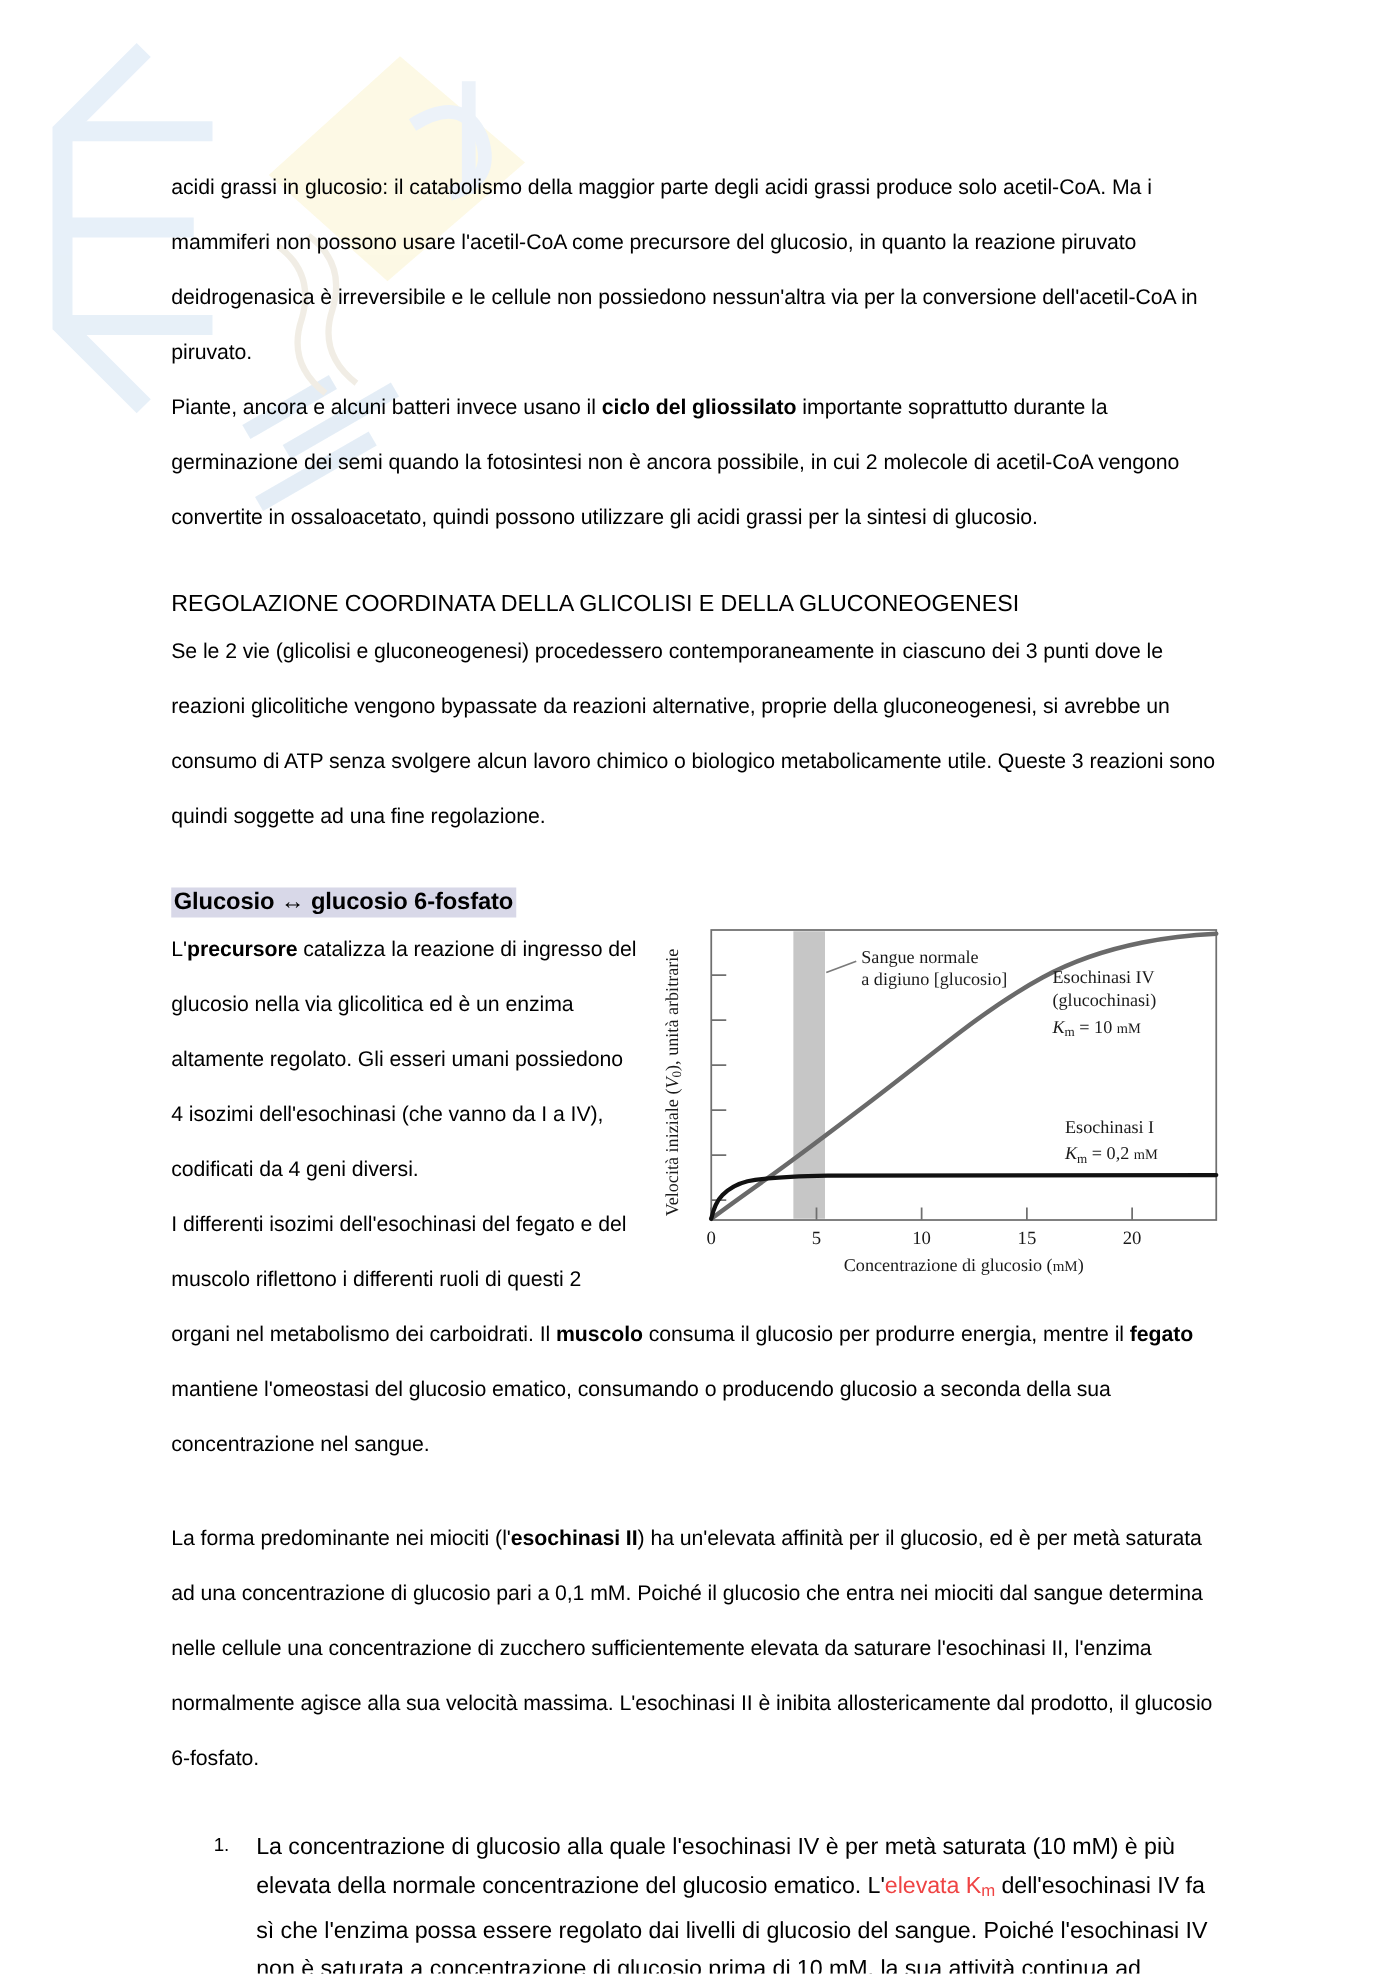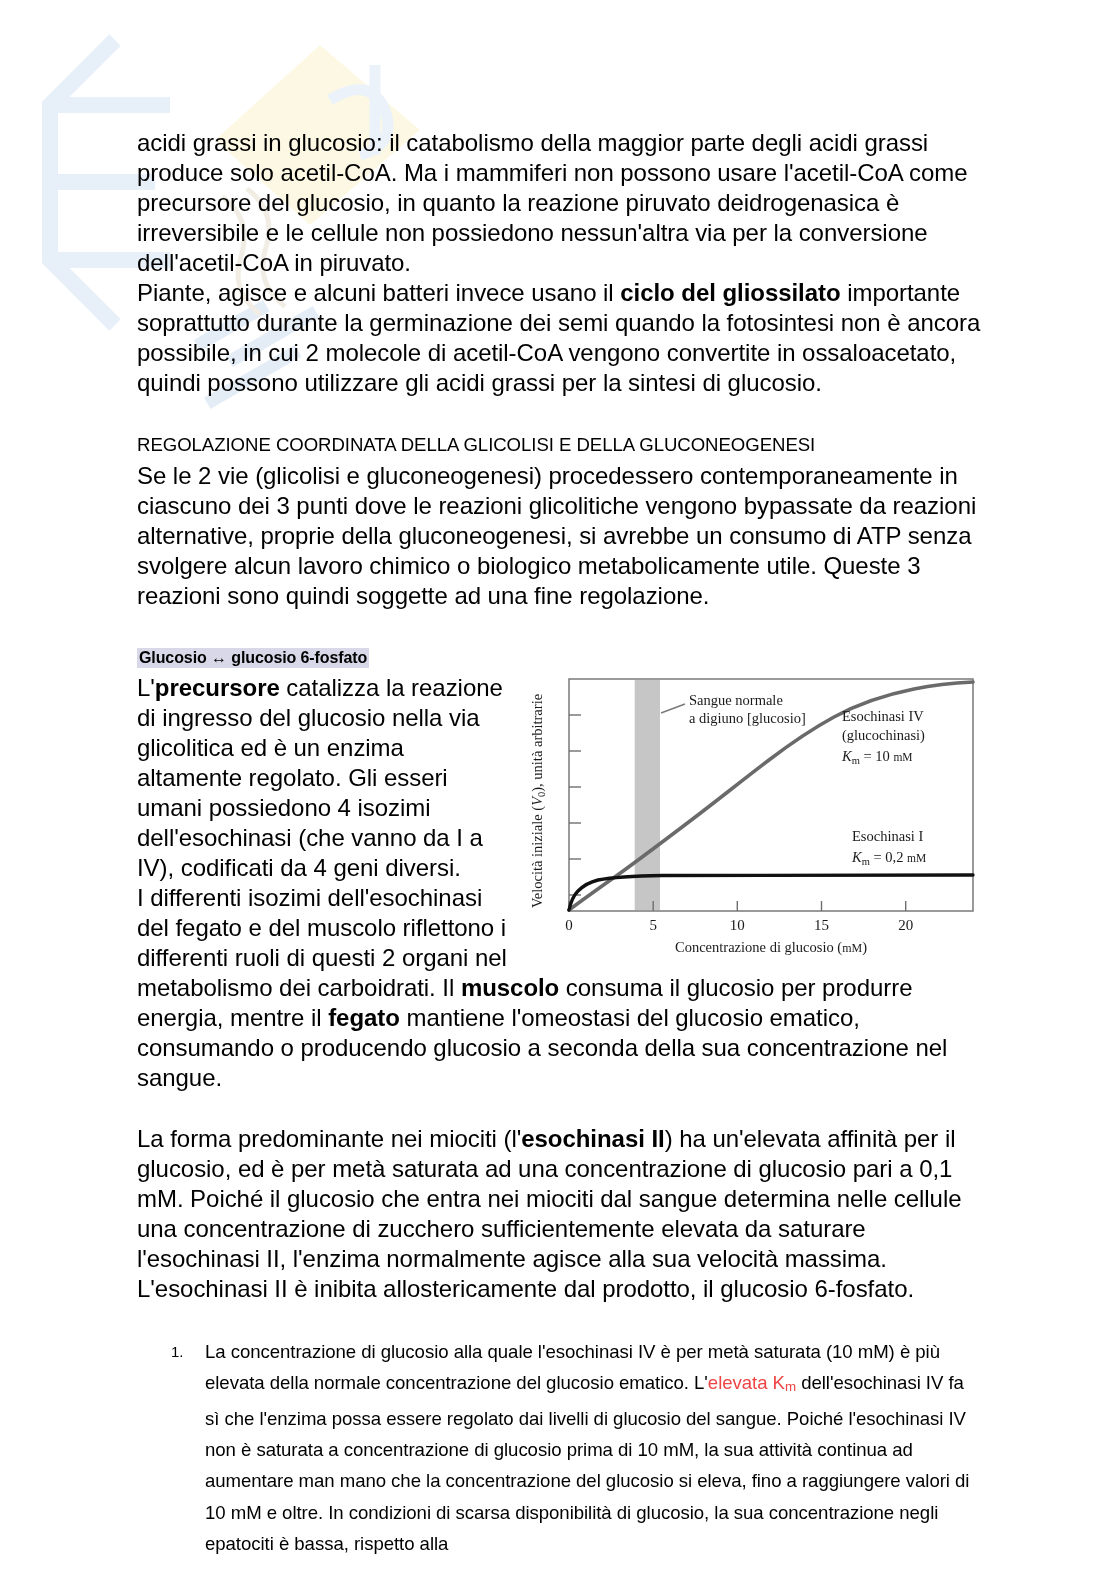--- a/index.html
+++ b/index.html
@@ -34,38 +34,38 @@
   #content {
     position: absolute;
     left: 137px;
     top: 128px;
     width: 845px;
     z-index: 2;
   }
 
   p.para {
     margin: 0;
-    font-size: 24px;
-    line-height: 30px;
+    font-size: 17px;
+    line-height: 44px;
     letter-spacing: -0.05px;
     text-align: left;
   }
   .blockgap { height: 31.3px; }
 
   h2.section-head {
     margin: 0;
     font-size: 18.6px;
     line-height: 31.3px;
     font-weight: normal;
     letter-spacing: -0.05px;
   }
 
   .subhead-wrap { margin: 0; line-height: 31.3px; }
   .subhead {
-    font-size: 16px;
+    font-size: 19px;
     font-weight: bold;
     background: #d8d8e8;
     padding: 1px 2px 2px 2px;
     letter-spacing: -0.1px;
   }
 
   b { font-weight: bold; }
   .red { color: #ef4444; }
   .sub { font-size: 0.72em; vertical-align: -0.18em; }
 
@@ -133,21 +133,21 @@
         <path d="M 175 250 q 30 -22 62 0 q 30 22 62 0"></path>
         <path d="M 175 276 q 30 -22 62 0 q 30 22 62 0"></path>
       </g>
     </g>
   </svg>
 
   <div id="content">
 
     <p class="para">acidi grassi in glucosio: il catabolismo della maggior parte degli acidi grassi produce solo acetil-CoA. Ma i mammiferi non possono usare l'acetil-CoA come precursore del glucosio, in quanto la reazione piruvato deidrogenasica è irreversibile e le cellule non possiedono nessun'altra via per la conversione dell'acetil-CoA in piruvato.</p>
 
-    <p class="para"><span>Piante, agisce e alcuni batteri invece usano il </span><b>ciclo del gliossilato</b><span> importante soprattutto durante la germinazione dei semi quando la fotosintesi non è ancora possibile, in cui 2 molecole di acetil-CoA vengono convertite in ossaloacetato, quindi possono utilizzare gli acidi grassi per la sintesi di glucosio.</span></p>
+    <p class="para"><span>Piante, ancora e alcuni batteri invece usano il </span><b>ciclo del gliossilato</b><span> importante soprattutto durante la germinazione dei semi quando la fotosintesi non è ancora possibile, in cui 2 molecole di acetil-CoA vengono convertite in ossaloacetato, quindi possono utilizzare gli acidi grassi per la sintesi di glucosio.</span></p>
 
     <div class="blockgap"></div>
 
     <h2 class="section-head">REGOLAZIONE COORDINATA DELLA GLICOLISI E DELLA GLUCONEOGENESI</h2>
 
 
     <p class="para">Se le 2 vie (glicolisi e gluconeogenesi) procedessero contemporaneamente in ciascuno dei 3 punti dove le reazioni glicolitiche vengono bypassate da reazioni alternative, proprie della gluconeogenesi, si avrebbe un consumo di ATP senza svolgere alcun lavoro chimico o biologico metabolicamente utile. Queste 3 reazioni sono quindi soggette ad una fine regolazione.</p>
 
     <div class="blockgap"></div>
 

